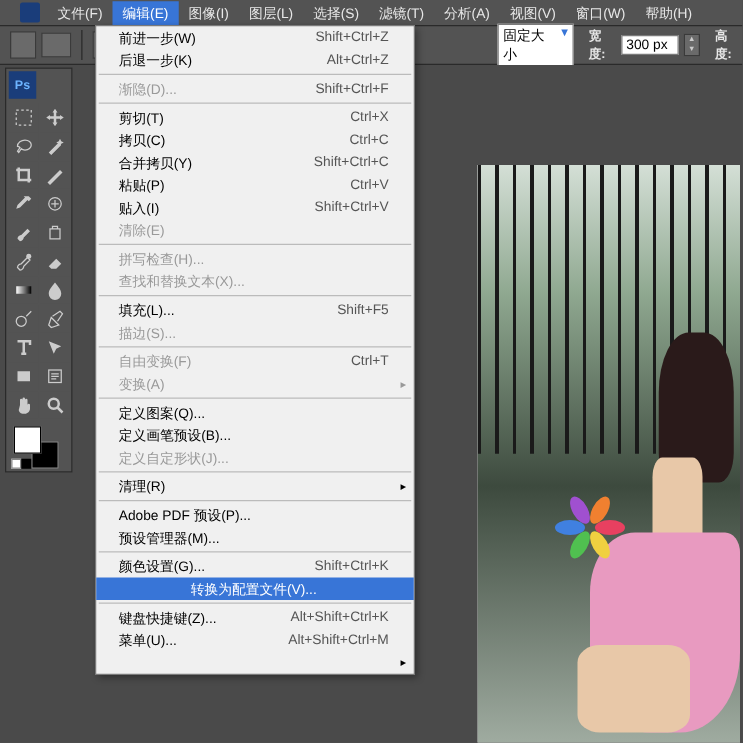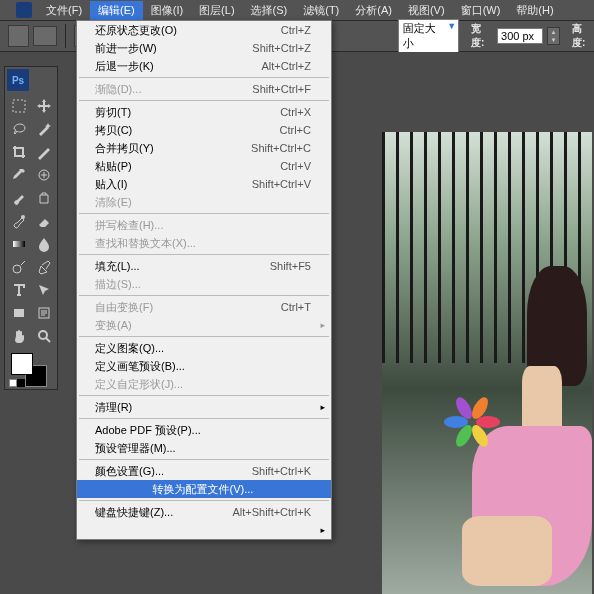--- a/index.html
+++ b/index.html
@@ -12,21 +12,21 @@
 .opt-icon { width: 22px; height: 22px; background: #6a6a6a; border: 1px solid #3a3a3a; }
 .opt-dd { width: 26px; height: 20px; background: #6a6a6a; border: 1px solid #3a3a3a; }
 .opt-sep { width: 1px; height: 24px; background: #2a2a2a; margin: 0 4px; }
 .opt-select { background: #fff; color: #000; font-size: 11px; padding: 1px 14px 1px 4px; border: 1px solid #7a7a7a; position: relative; }
 .opt-select::after { content: "▼"; position: absolute; right: 2px; top: 1px; font-size: 9px; color: #3875d7; }
 .opt-label { color: #e8e8e8; font-size: 10px; margin-left: 8px; font-weight: bold; }
 .opt-input { background: #fff; color: #000; font-size: 11px; padding: 1px 3px; width: 48px; border: 1px solid #7a7a7a; }
 .updown { width: 14px; height: 18px; background: #6a6a6a; border: 1px solid #3a3a3a; display: flex; flex-direction: column; }
 .updown div { flex: 1; font-size: 6px; text-align: center; color: #ccc; line-height: 8px; }
 .workspace { position: absolute; top: 52px; left: 0; right: 0; bottom: 0; background: #4a4a4a; }
-.toolbox { position: absolute; left: 4px; top: 14px; width: 54px; background: #535353; border: 1px solid #2a2a2a; }
+.toolbox { position: absolute; left: 4px; top: 2px; width: 54px; background: #535353; border: 1px solid #2a2a2a; }
 .ps-logo { width: 22px; height: 22px; background: #1a3d7a; color: #6db4ff; font-size: 10px; font-weight: bold; display: flex; align-items: center; justify-content: center; margin: 2px; }
 .tool-grid { display: grid; grid-template-columns: 1fr 1fr; gap: 1px; padding: 2px; }
 .tool { width: 24px; height: 22px; background: #535353; display: flex; align-items: center; justify-content: center; cursor: pointer; }
 .tool svg { width: 16px; height: 16px; }
 .swatch-area { padding: 4px; position: relative; height: 40px; }
 .swatch-fg { position: absolute; width: 22px; height: 22px; background: #fff; border: 1px solid #000; left: 6px; top: 4px; z-index: 2; }
 .swatch-bg { position: absolute; width: 22px; height: 22px; background: #000; border: 1px solid #888; left: 20px; top: 16px; }
 .sw-mini { position: absolute; left: 4px; bottom: 2px; display: flex; }
 .sw-mini div { width: 8px; height: 8px; }
 .canvas-area { position: absolute; left: 382px; top: 80px; width: 210px; height: 514px; background: #c0c0c0; overflow: hidden; }
@@ -238,24 +238,20 @@
         <div class="petal" style="background:#4080e0;transform:rotate(180deg) translateX(16px)"></div>
         <div class="petal" style="background:#a050d0;transform:rotate(240deg) translateX(16px)"></div>
         <div class="petal" style="background:#f08030;transform:rotate(300deg) translateX(16px)"></div>
       </div>
     </div>
   </div>
 </div>
 
 <div class="dropdown" id="dropdown">
     <div class="dd-item">
-      <span>还原状态更改(O)</span>
-      <span class="dd-shortcut">Ctrl+Z</span>
-    </div>
-    <div class="dd-item">
       <span>前进一步(W)</span>
       <span class="dd-shortcut">Shift+Ctrl+Z</span>
     </div>
     <div class="dd-item">
       <span>后退一步(K)</span>
       <span class="dd-shortcut">Alt+Ctrl+Z</span>
     </div>
     <div class="dd-sep"></div>
     <div class="dd-item disabled">
       <span>渐隐(D)...</span>
@@ -335,14 +331,18 @@
       <span class="dd-shortcut">Shift+Ctrl+K</span>
     </div>
     <div class="dd-item highlighted">
       <span>转换为配置文件(V)...</span>
     </div>
     <div class="dd-sep"></div>
     <div class="dd-item">
       <span>键盘快捷键(Z)...</span>
       <span class="dd-shortcut">Alt+Shift+Ctrl+K</span>
     </div>
+    <div class="dd-item">
+      <span>菜单(U)...</span>
+      <span class="dd-shortcut">Alt+Shift+Ctrl+M</span>
+    </div>
     <div class="dd-item sub"></div>
   </div>
 
 </body></html>

